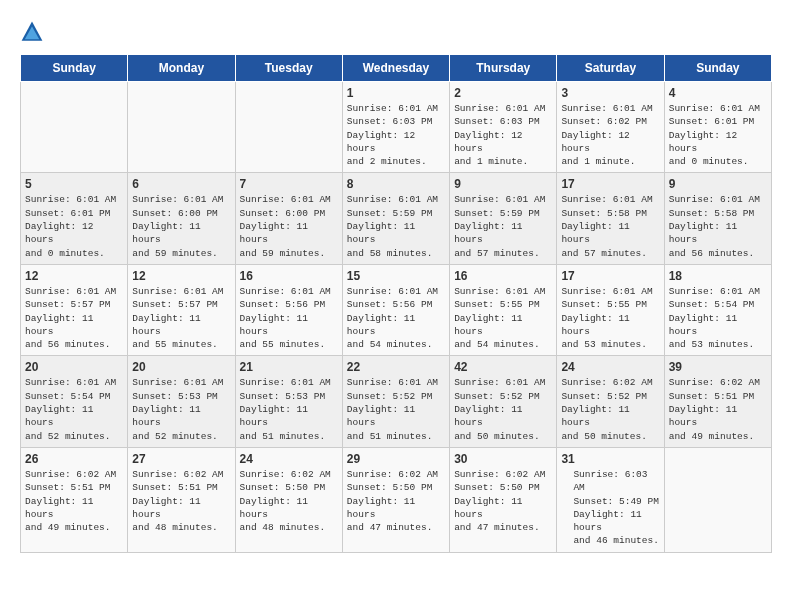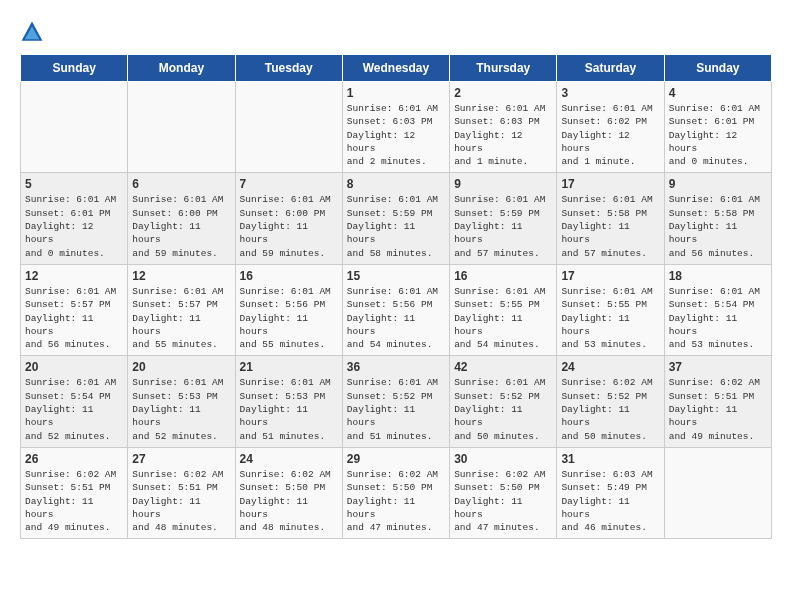--- a/index.html
+++ b/index.html
@@ -277,42 +277,42 @@
 and 52 minutes.</div>
         </td>
         <td>
           <span class="day-number">21</span>
           <div class="day-info" style="white-space: pre-line;">Sunrise: 6:01 AM
 Sunset: 5:53 PM
 Daylight: 11 hours
 and 51 minutes.</div>
         </td>
         <td>
-          <span class="day-number">36</span>
+          <span class="day-number">22</span>
           <div class="day-info" style="white-space: pre-line;">Sunrise: 6:01 AM
 Sunset: 5:52 PM
 Daylight: 11 hours
 and 51 minutes.</div>
         </td>
         <td>
           <span class="day-number">42</span>
           <div class="day-info" style="white-space: pre-line;">Sunrise: 6:01 AM
 Sunset: 5:52 PM
 Daylight: 11 hours
 and 50 minutes.</div>
         </td>
         <td>
           <span class="day-number">24</span>
           <div class="day-info" style="white-space: pre-line;">Sunrise: 6:02 AM
 Sunset: 5:52 PM
 Daylight: 11 hours
 and 50 minutes.</div>
         </td>
         <td>
-          <span class="day-number">37</span>
+          <span class="day-number">39</span>
           <div class="day-info" style="white-space: pre-line;">Sunrise: 6:02 AM
 Sunset: 5:51 PM
 Daylight: 11 hours
 and 49 minutes.</div>
         </td>
       </tr>
       <tr>
         <td>
           <span class="day-number">26</span>
           <div class="day-info" style="white-space: pre-line;">Sunrise: 6:02 AM
@@ -343,21 +343,21 @@
         </td>
         <td>
           <span class="day-number">30</span>
           <div class="day-info" style="white-space: pre-line;">Sunrise: 6:02 AM
 Sunset: 5:50 PM
 Daylight: 11 hours
 and 47 minutes.</div>
         </td>
         <td>
           <span class="day-number">31</span>
-          <div class="day-info" style="white-space: pre-line;">Sunrise: 6:03 AM
+          <div class="day-info" style="white-space: pre-line; margin-left: 12px;">Sunrise: 6:03 AM
 Sunset: 5:49 PM
 Daylight: 11 hours
 and 46 minutes.</div>
         </td>
         <td></td>
       </tr>
     </tbody>
 </table>
 
 </body></html>

